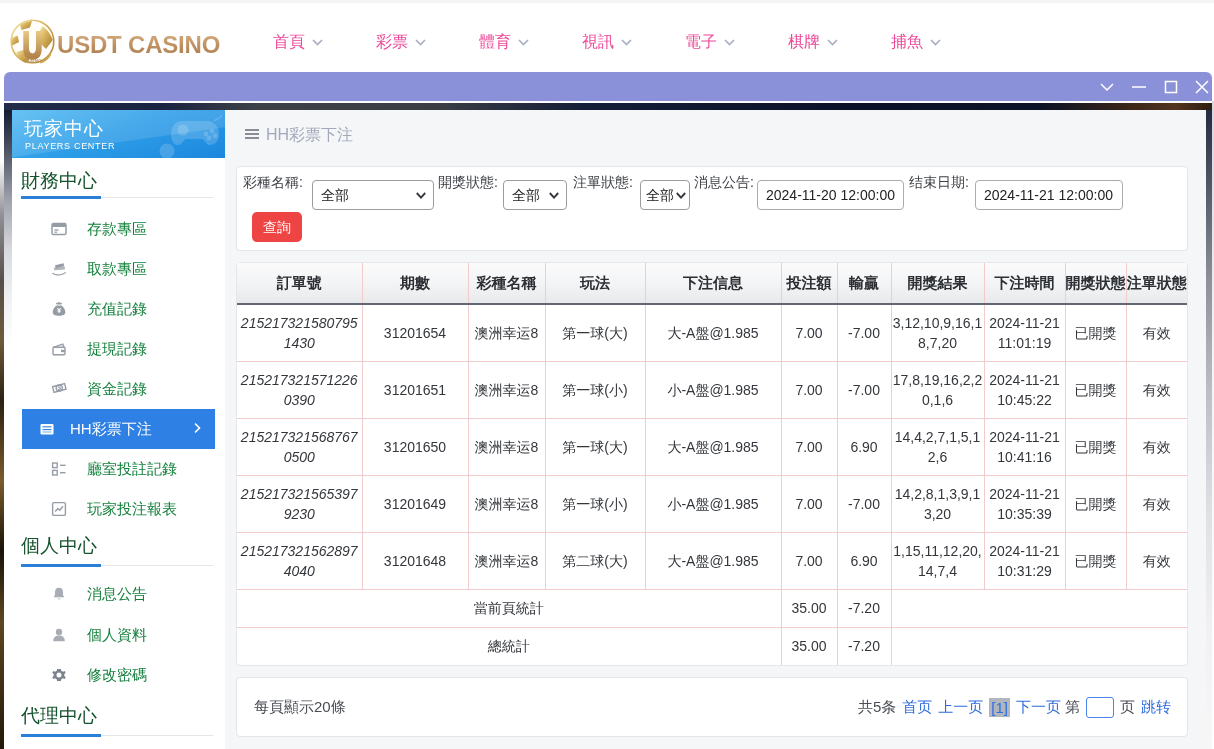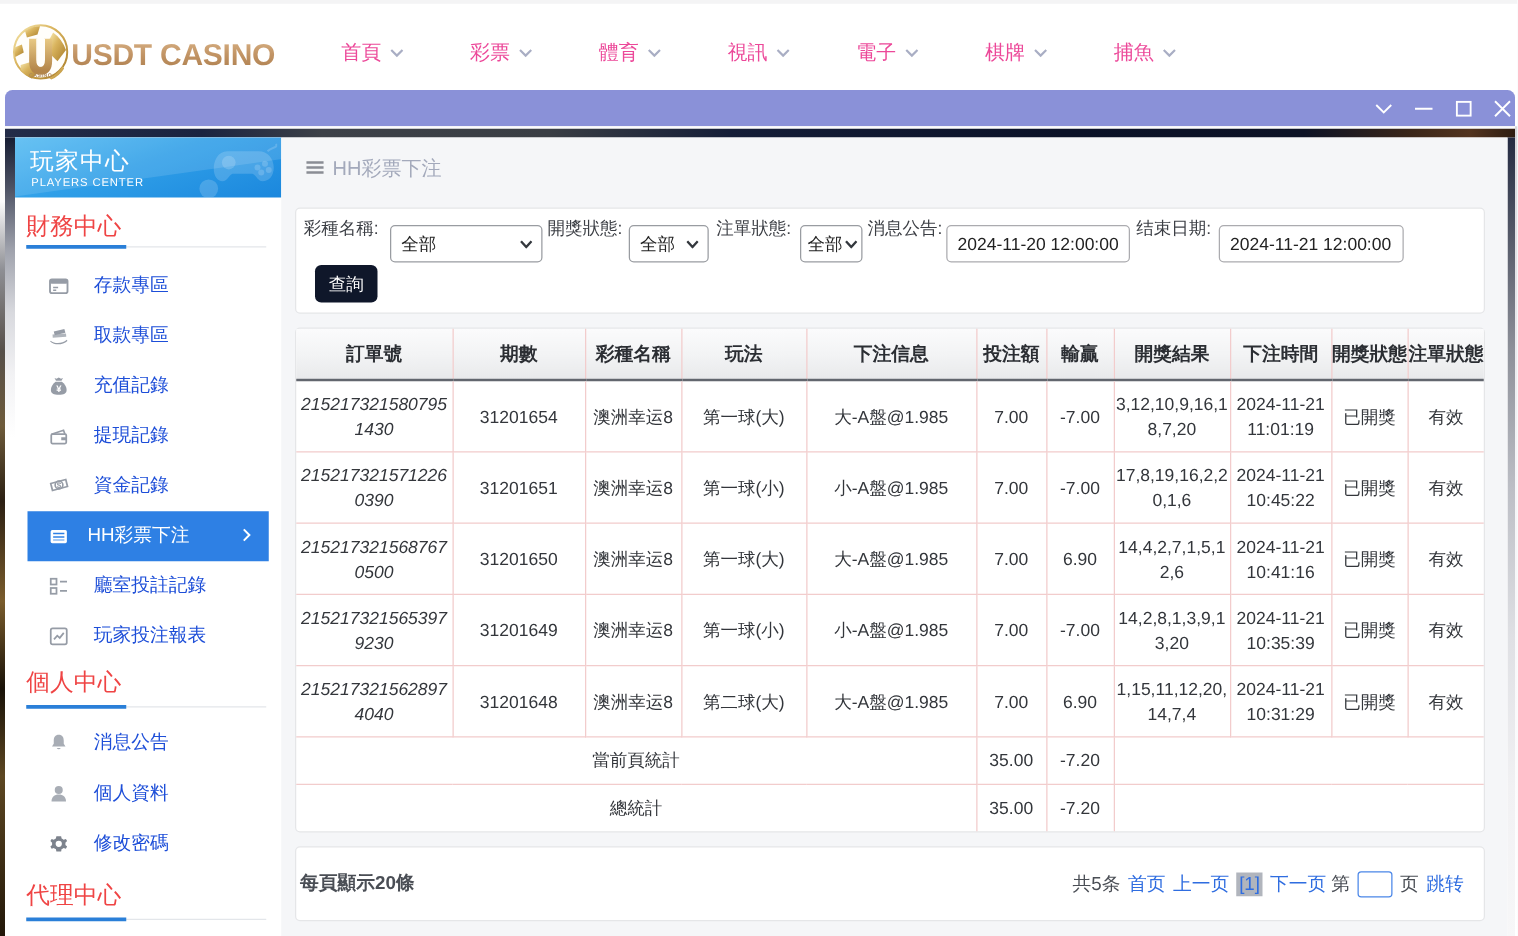--- a/index.html
+++ b/index.html
@@ -31,53 +31,53 @@
  background:linear-gradient(180deg,#242b42 0px,#555a69 80px,#8d9099 170px,#bcbec5 280px,#dfe0e4 400px,#f1f1f3 520px,#f7f7f8 639px);}
 #rightouter{position:absolute;left:1212px;top:0px;width:2px;height:648px;background:linear-gradient(180deg,#d8d8dc,#f4f4f6 40%,#fff);}
 #sidebar{position:absolute;left:12px;top:9px;width:213px;height:639px;background:#fff;}
 #main{position:absolute;left:225px;top:9px;width:981px;height:639px;background:#f5f6f8;}
 
 
 #sbhead{position:absolute;left:0;top:0;width:213px;height:48px;background:linear-gradient(160deg,#53baf2 0%,#2f9fe8 45%,#1b87dd 100%);overflow:hidden;}
 #sbhead .band{position:absolute;left:-30px;top:-40px;width:300px;height:70px;background:rgba(255,255,255,0.12);transform:rotate(-8deg);}
 #sbhead h1{position:absolute;left:12px;top:6px;font-size:19px;color:#fff;font-weight:normal;letter-spacing:1px;}
 #sbhead .sub{position:absolute;left:13px;top:31px;font-size:9px;color:#fff;letter-spacing:0.7px;}
-.sect{position:absolute;left:9px;font-size:19px;color:#ef4444;}
+.sect{position:absolute;left:9px;font-size:19px;color:#14532d;}
 .divider{position:absolute;left:9px;width:192px;height:1px;background:#e3e6ea;}
 .divider i{position:absolute;left:0;top:-1px;width:80px;height:3px;background:#2a7fd8;}
-.mi{position:absolute;left:0;width:213px;height:40px;color:#1d4ed8;font-size:15px;}
+.mi{position:absolute;left:12px;width:213px;height:40px;color:#15803d;font-size:15px;}
 .mi .ic{position:absolute;left:26px;top:11px;width:18px;height:18px;}
 .mi .tx{position:absolute;left:63px;top:0;line-height:40px;}
 .mi.active{left:10px;width:193px;background:#2e80e4;color:#fff;}
 .mi.active .ic{left:16px;}
 .mi.active .tx{left:48px;}
 .mi.active .arrow{position:absolute;right:14px;top:13px;}
 
 
 #crumb-ic{position:absolute;left:20px;top:18px;}
 #crumb{position:absolute;left:41px;top:15px;font-size:16px;color:#a3a9bb;}
 .card{position:absolute;background:#fff;border:1px solid #e5e6e8;border-radius:4px;}
 #fcard{left:11px;top:56px;width:952px;height:85px;}
 .flabel{position:absolute;top:0;height:30px;line-height:30px;font-size:14px;color:#3c3f45;}
 .fbox{position:absolute;top:13px;height:30px;background:#fff;border:1px solid #999ca1;border-radius:4px;font-size:14px;color:#222;line-height:28px;padding-left:8px;}
 .fbox svg{position:absolute;right:7px;top:11px;}
-#qbtn{position:absolute;left:15px;top:45px;width:50px;height:30px;background:#0f172a;border-radius:5px;color:#fff;font-size:14px;text-align:center;line-height:30px;}
+#qbtn{position:absolute;left:15px;top:45px;width:50px;height:30px;background:#ef4444;border-radius:5px;color:#fff;font-size:14px;text-align:center;line-height:30px;}
 
 
 #tcard{left:11px;top:152px;width:952px;height:404px;}
 table{border-collapse:collapse;table-layout:fixed;width:950px;font-size:14px;color:#33363b;border:hidden;}
 th,td{border:1px solid #f2cccc;padding:0;}
 th{height:41px;background:linear-gradient(180deg,#fbfbfc 0%,#f2f3f4 55%,#e8e9eb 100%);border-bottom:2px solid #62666e;font-size:15px;color:#2b2e33;font-weight:bold;}
 td{text-align:center;line-height:20px;}
 tr.dr td{height:57px;}
 tr.sr td{height:38px;}
 td.num{word-break:break-all;padding:0 2px;font-style:italic;}
 td.res{word-break:break-all;}
 #pgcard{left:11px;top:567px;width:952px;height:60px;font-size:15px;color:#4a4e55;}
-#pgcard .lft{position:absolute;left:3px;top:0;line-height:58px;font-weight:bold;}
+#pgcard .lft{position:absolute;left:17px;top:0;line-height:58px;}
 #pgcard .rgt{position:absolute;right:16px;top:0;height:58px;display:flex;align-items:center;gap:6px;}
 a.pl{color:#2f6de0;text-decoration:none;}
 #pgone{background:#b1b5bd;color:#2f6de0;padding:0px 2px;line-height:19px;}
 #pginp{width:28px;height:21px;border:1px solid #4a86e8;border-radius:3px;background:#fff;outline:none;}
 </style>
 </head>
 <body>
 
 <div id="hdr">
   <svg class="abs" style="left:10px;top:16px" width="45" height="45" viewBox="0 0 45 45">

